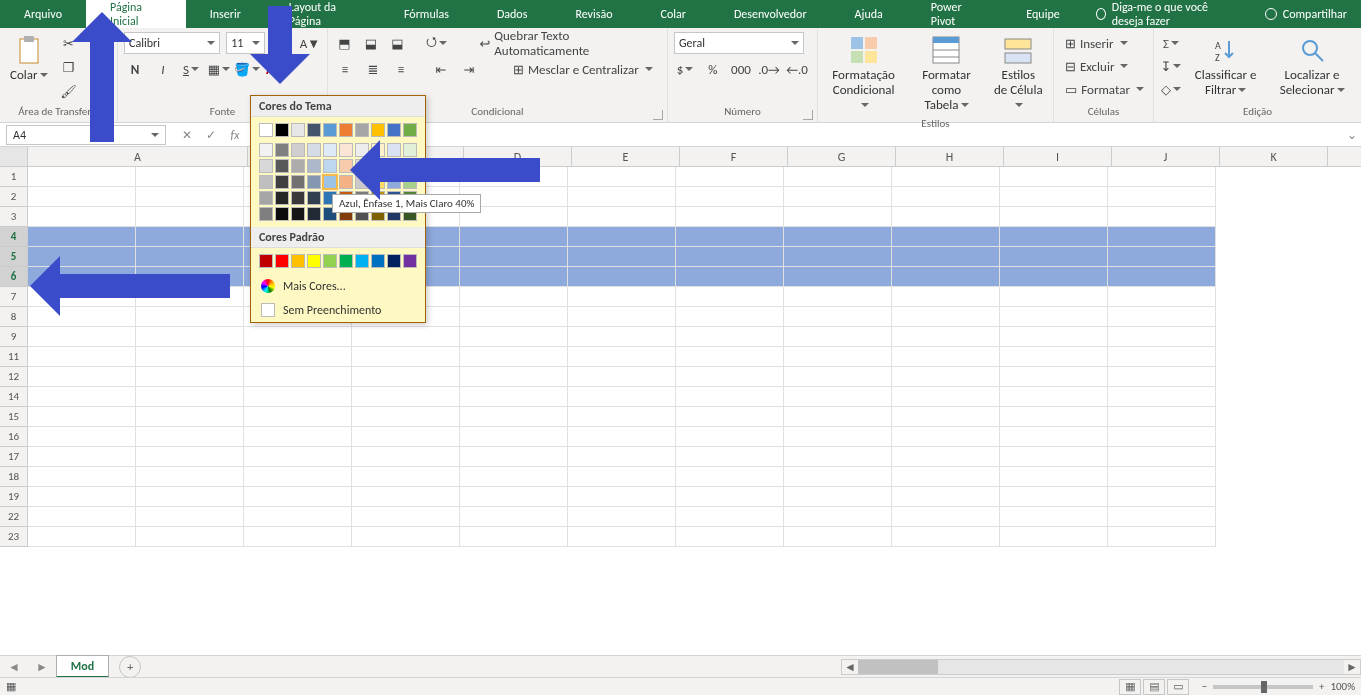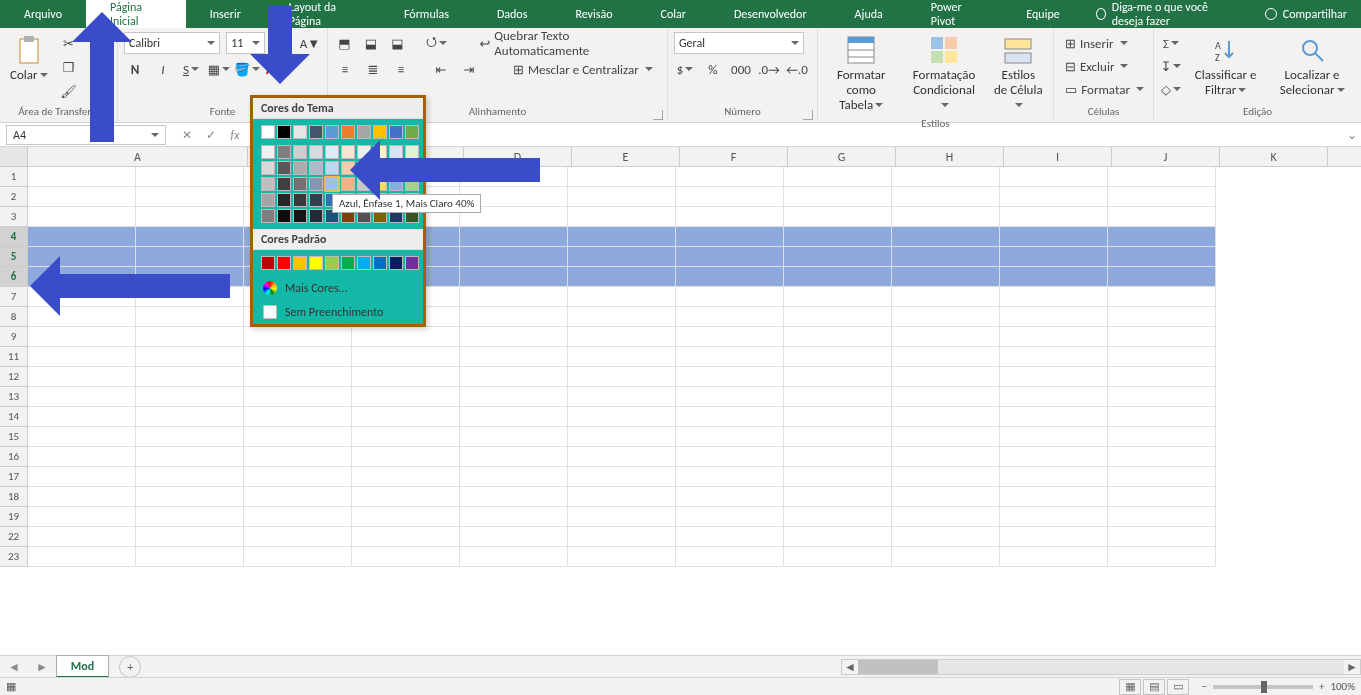--- a/index.html
+++ b/index.html
@@ -51,21 +51,21 @@
 .hscroll{flex:0 0 520px;margin-left:auto;height:16px;background:#f3f2f1;border:1px solid #ccc;display:flex;align-items:center}
 .hscroll .tr{width:16px;text-align:center;color:#666;cursor:pointer}
 .hscroll .track{flex:1;background:#e6e6e6;height:100%;position:relative}
 .hscroll .thumb{position:absolute;left:0;top:0;bottom:0;width:80px;background:#c1c1c1}
 .status{position:absolute;bottom:0;left:0;right:0;height:18px;background:#f3f2f1;border-top:1px solid #d4d4d4;display:flex;align-items:center;padding:0 6px;font-size:11px;color:#555}
 .status .views{margin-left:auto;display:flex;gap:2px;align-items:center}
 .status .vbtn{width:22px;height:16px;border:1px solid #c6c6c6;display:flex;align-items:center;justify-content:center;cursor:pointer;color:#666}
 .status .zoom{display:flex;align-items:center;gap:6px;margin-left:10px}
 .status .ztrack{width:100px;height:4px;background:#c6c6c6;position:relative}
 .status .zthumb{position:absolute;left:48px;top:-4px;width:6px;height:12px;background:#666}
-.popup{position:absolute;left:250px;top:95px;width:176px;background:#14b8a6;border:3px solid #a16207;box-shadow:2px 2px 6px rgba(0,0,0,.2);z-index:50;font-size:12px}
+.popup{position:absolute;left:250px;top:95px;width:176px;background:#fef9c3;border:1px solid #a16207;box-shadow:2px 2px 6px rgba(0,0,0,.2);z-index:50;font-size:12px}
 .popup .sect{background:#eee;padding:3px 8px;font-weight:600;color:#444;border-bottom:1px solid #ddd}
 .popup .grid{display:grid;grid-template-columns:repeat(10,14px);gap:2px;padding:6px 8px}
 .popup .sw{width:14px;height:14px;border:1px solid #bbb;cursor:pointer}
 .popup .sw.hov{outline:2px solid #f6b94d;outline-offset:-1px}
 .popup .item{display:flex;align-items:center;gap:8px;padding:5px 10px;cursor:pointer}
 .popup .wheel{width:14px;height:14px;border-radius:50%;background:conic-gradient(red,orange,yellow,green,cyan,blue,magenta,red)}
 .tooltip{position:absolute;left:332px;top:194px;background:#fff;border:1px solid #aaa;padding:2px 6px;font-size:11px;z-index:60;color:#333;white-space:nowrap}
 .arrow{position:absolute;z-index:70}
 .arrow .shaft{background:#3b4cca;position:absolute}
 .arrow .head{position:absolute;width:0;height:0}
@@ -189,21 +189,21 @@
         <div class="smbtn">⇥</div>
         <div style="width:14px"></div>
         <div class="smbtn" style="width:auto;padding:0 6px;gap:4px">
               <span>⊞</span>
               <span>Mesclar e Centralizar</span>
               <span class="dd-caret"></span>
             </div>
       </div>
     </div>
       </div>
-    <div class="label"><span>Alinhamento</span><span class="dlg"></span></div>
+    <div class="label"><span>Condicional</span><span class="dlg"></span></div>
   </div>
 
   <div class="group" style="width:150px">
     <div class="body">
         <div class="vstk" style="gap:4px;width:100%">
       <div class="combo" style="width:130px">
             <span>Geral</span>
             <span class="car dd-caret"></span>
           </div>
       <div class="hstk">
@@ -213,45 +213,45 @@
         <div class="smbtn">.0→</div>
         <div class="smbtn">←.0</div>
       </div>
     </div>
       </div>
     <div class="label"><span>Número</span><span class="dlg"></span></div>
   </div>
 
   <div class="group" style="width:236px">
     <div class="body">
+      <div class="bigbtn">
+          <div class="ic">
+            <svg width="30" height="30">
+              <rect x="2" y="2" width="12" height="12" fill="#9cc3e5"></rect>
+              <rect x="16" y="2" width="12" height="12" fill="#f7cbac"></rect>
+              <rect x="2" y="16" width="12" height="12" fill="#c5e0b3"></rect>
+              <rect x="16" y="16" width="12" height="12" fill="#fee599"></rect>
+            </svg>
+          </div>
+          <div class="tx"><span>Formatação Condicional</span><span class="dd-caret"></span></div>
+        </div>
       <div class="bigbtn">
           <div class="ic">
             <svg width="30" height="30">
               <rect x="2" y="2" width="26" height="26" fill="#fff" stroke="#888"></rect>
               <rect x="2" y="2" width="26" height="6" fill="#5b9bd5"></rect>
               <line x1="2" y1="15" x2="28" y2="15" stroke="#888"></line>
               <line x1="2" y1="22" x2="28" y2="22" stroke="#888"></line>
             </svg>
           </div>
           <div class="tx"><span>Formatar como Tabela</span><span class="dd-caret"></span></div>
         </div>
       <div class="bigbtn">
           <div class="ic">
             <svg width="30" height="30">
-              <rect x="2" y="2" width="12" height="12" fill="#9cc3e5"></rect>
-              <rect x="16" y="2" width="12" height="12" fill="#f7cbac"></rect>
-              <rect x="2" y="16" width="12" height="12" fill="#c5e0b3"></rect>
-              <rect x="16" y="16" width="12" height="12" fill="#fee599"></rect>
-            </svg>
-          </div>
-          <div class="tx"><span>Formatação Condicional</span><span class="dd-caret"></span></div>
-        </div>
-      <div class="bigbtn">
-          <div class="ic">
-            <svg width="30" height="30">
               <rect x="2" y="4" width="26" height="10" fill="#fee599" stroke="#888"></rect>
               <rect x="2" y="18" width="26" height="10" fill="#dae3f3" stroke="#888"></rect>
             </svg>
           </div>
           <div class="tx"><span>Estilos de Célula</span><span class="dd-caret"></span></div>
         </div>
     </div>
     <div class="label"><span>Estilos</span></div>
   </div>
 
@@ -464,34 +464,20 @@
         <div class="cell"></div>
         <div class="cell"></div>
         <div class="cell"></div>
         <div class="cell"></div>
         <div class="cell"></div>
         <div class="cell"></div>
         <div class="cell"></div>
       </div>
       <div class="row">
         <div class="rh">12</div>
-        <div class="cell"></div>
-        <div class="cell"></div>
-        <div class="cell"></div>
-        <div class="cell"></div>
-        <div class="cell"></div>
-        <div class="cell"></div>
-        <div class="cell"></div>
-        <div class="cell"></div>
-        <div class="cell"></div>
-        <div class="cell"></div>
-        <div class="cell"></div>
-      </div>
-      <div class="row">
-        <div class="rh">13</div>
         <div class="cell"></div>
         <div class="cell"></div>
         <div class="cell"></div>
         <div class="cell"></div>
         <div class="cell"></div>
         <div class="cell"></div>
         <div class="cell"></div>
         <div class="cell"></div>
         <div class="cell"></div>
         <div class="cell"></div>

